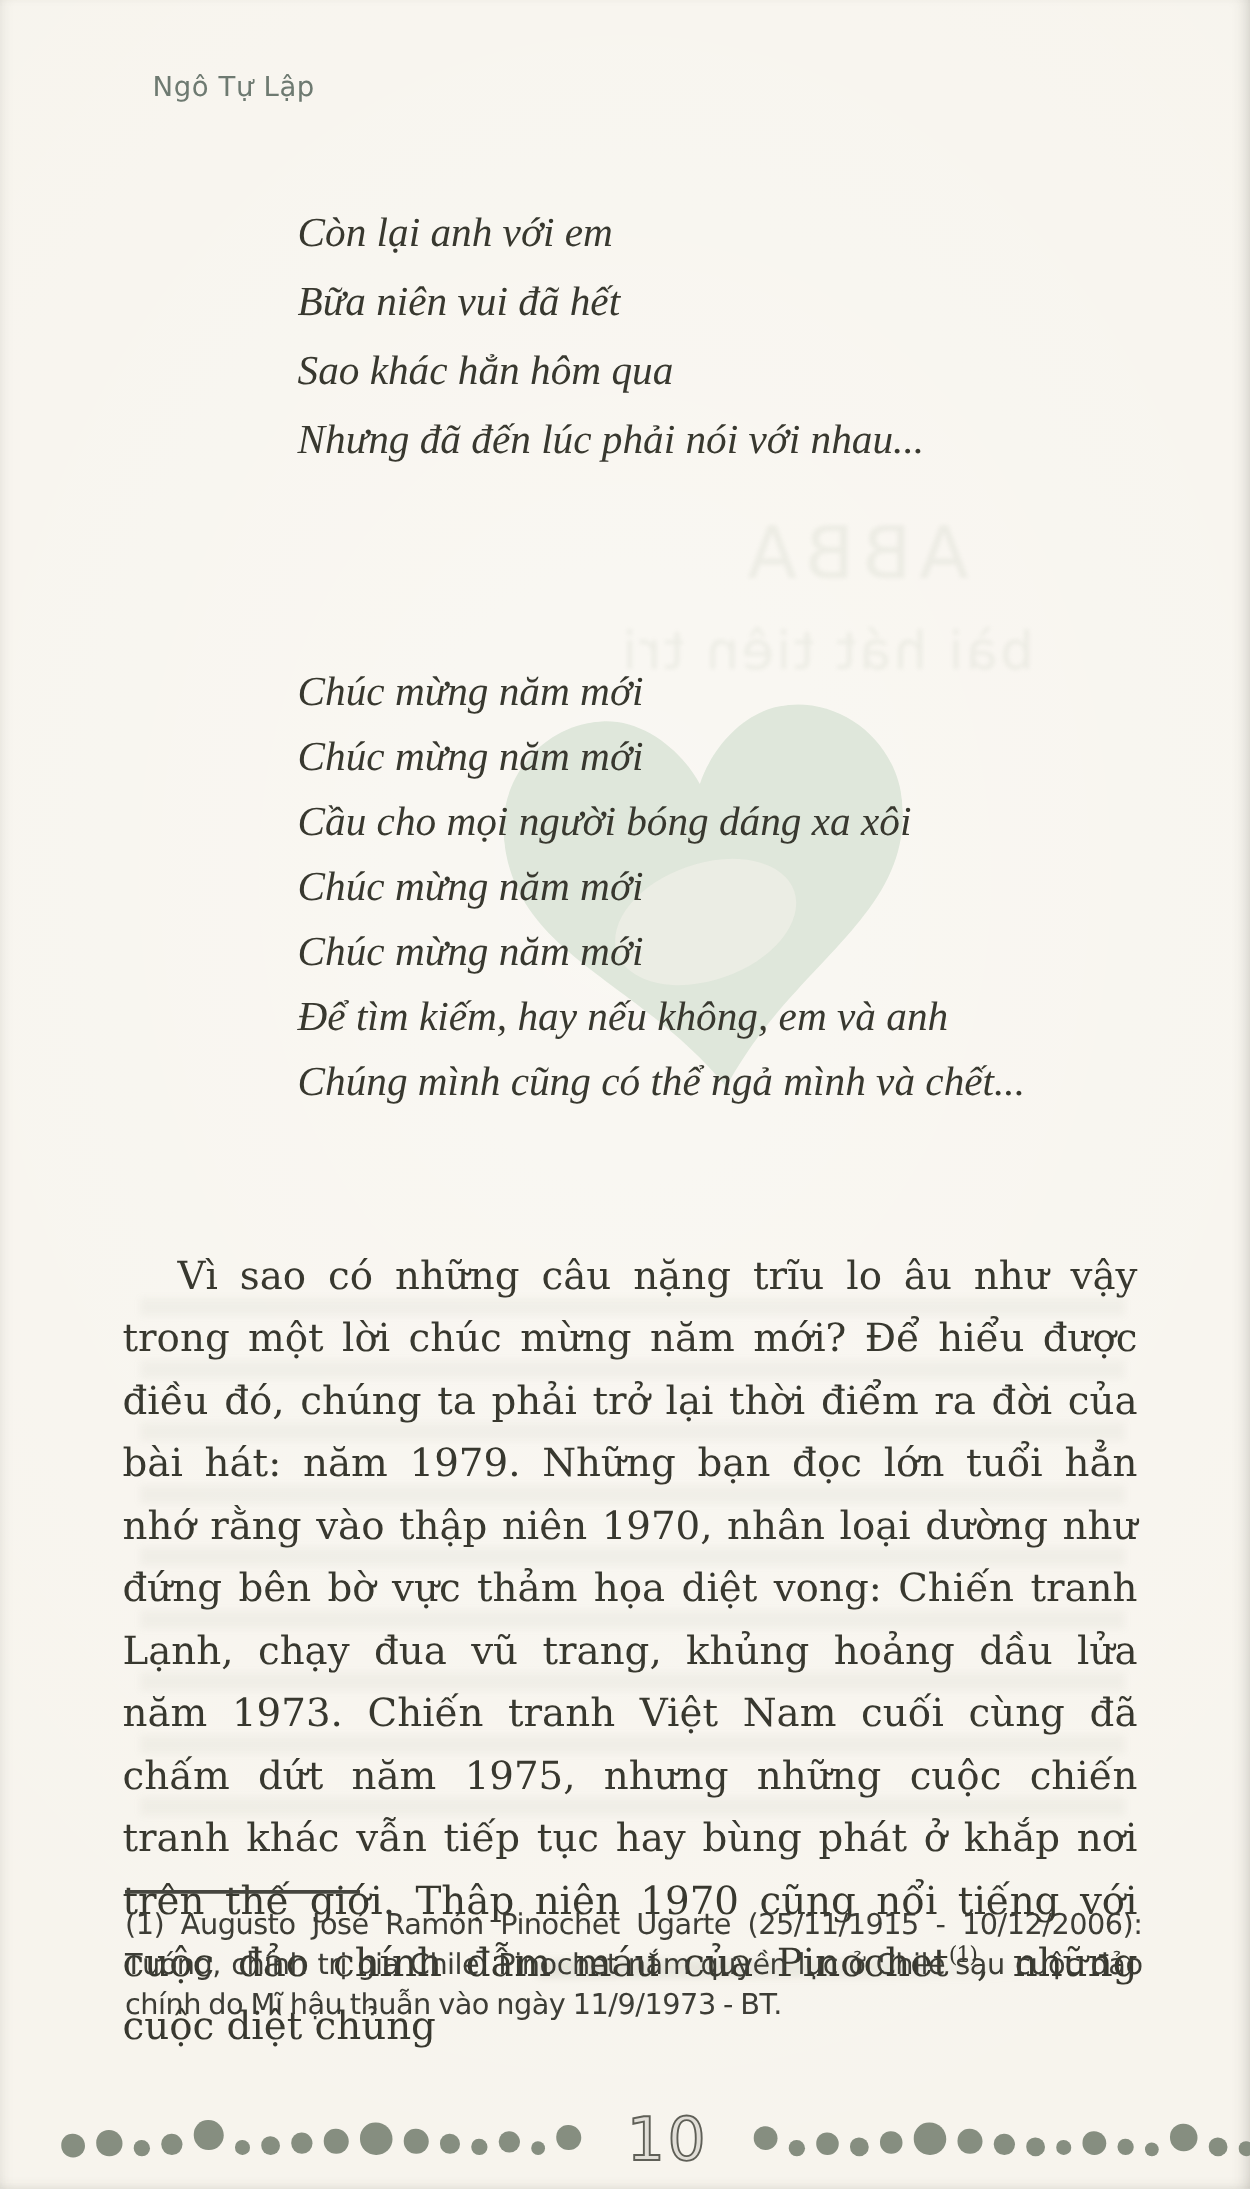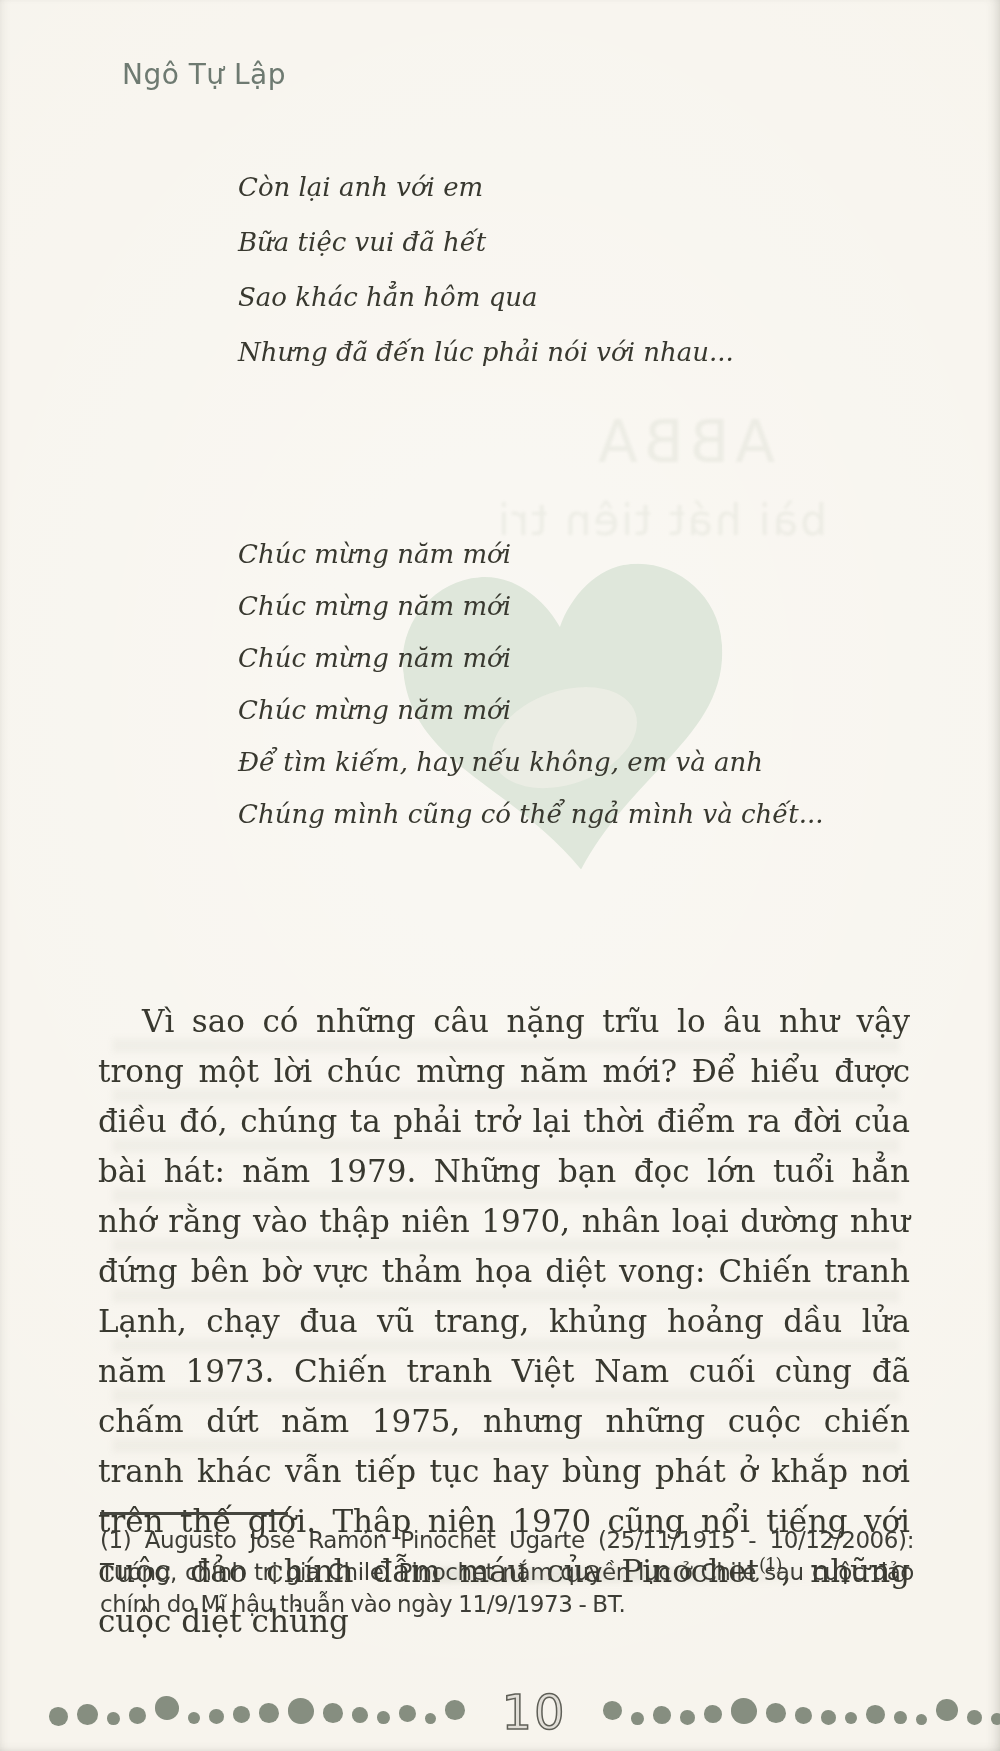--- a/index.html
+++ b/index.html
@@ -14,21 +14,21 @@
       radial-gradient(ellipse 120% 90% at 50% 40%, rgba(255,255,255,.35), rgba(255,255,255,0) 70%),
       var(--paper);
     box-shadow:inset -10px 0 14px -10px rgba(60,60,50,.28), inset 8px 0 12px -9px rgba(60,60,50,.14),
                inset 0 -8px 12px -9px rgba(60,60,50,.12);
   }
 
   
   .running-header{
     position:absolute;left:122px;top:58px;z-index:3;
     font-family:"DejaVu Sans","Liberation Sans",sans-serif;
-    font-size:28px;letter-spacing:.5px;color:var(--header_green);
+    font-size:22px;letter-spacing:.5px;color:var(--header_green);
   }
 
   
   .watermark{position:absolute;left:408px;top:570px;width:320px;height:300px;z-index:0;
     transform:rotate(-5deg);opacity:.95;}
 
   
   .ghost{
     position:absolute;z-index:0;transform:scaleX(-1);color:var(--ghost);
     opacity:.16;filter:blur(1.6px);font-family:"DejaVu Sans","Liberation Sans",sans-serif;
@@ -41,21 +41,21 @@
     filter:blur(3px);opacity:.55;
   }
   .ghost-bar{
     position:absolute;left:430px;top:1568px;width:400px;height:14px;z-index:0;
     background:linear-gradient(90deg, rgba(140,145,125,.18), rgba(140,145,125,.10) 70%, rgba(140,145,125,0));
     filter:blur(3px);
   }
 
   
   .poem-stanza{position:absolute;left:238px;z-index:2;font-style:italic;
-    font-size:26px;color:var(--ink);}
+    font-size:33px;color:var(--ink);font-family:Liberation Serif, serif;}
   .stanza-1{top:160px;line-height:55px;}
   .stanza-2{top:528px;line-height:52px;}
   .poem-line{white-space:nowrap;}
 
   
   .prose{
     position:absolute;left:98px;top:996px;width:812px;z-index:2;margin:0;
     font-size:31px;line-height:50px;color:var(--ink);
     text-align:justify;text-indent:44px;
   }
@@ -93,28 +93,29 @@
   </svg>
   <div class="ghost ghost-1">ABBA</div>
   <div class="ghost ghost-2">bài hát tiên tri</div>
   <div class="ghost-stripes"></div>
   <div class="ghost-bar"></div>
 
   <div class="running-header">Ngô Tự Lập</div>
 
   <div class="poem-stanza stanza-1">
     <div class="poem-line">Còn lại anh với em</div>
-    <div class="poem-line">Bữa tiệc vui đã hết</div>
+    <div class="poem-line">Bữa niên vui đã hết</div>
     <div class="poem-line">Sao khác hẳn hôm qua</div>
     <div class="poem-line">Nhưng đã đến lúc phải nói với nhau...</div>
   </div>
 
   <div class="poem-stanza stanza-2">
     <div class="poem-line">Chúc mừng năm mới</div>
     <div class="poem-line">Chúc mừng năm mới</div>
+    <div class="poem-line">Cầu cho mọi người bóng dáng xa xôi</div>
     <div class="poem-line">Chúc mừng năm mới</div>
     <div class="poem-line">Chúc mừng năm mới</div>
     <div class="poem-line">Để tìm kiếm, hay nếu không, em và anh</div>
     <div class="poem-line">Chúng mình cũng có thể ngả mình và chết...</div>
   </div>
 
   <p class="prose"><span>Vì sao có những câu nặng trĩu lo âu như vậy trong một lời chúc mừng năm mới? Để hiểu được điều đó, chúng ta phải trở lại thời điểm ra đời của bài hát: năm 1979. Những bạn đọc lớn tuổi hẳn nhớ rằng vào thập niên 1970, nhân loại dường như đứng bên bờ vực thảm họa diệt vong: Chiến tranh Lạnh, chạy đua vũ trang, khủng hoảng dầu lửa năm 1973. Chiến tranh Việt Nam cuối cùng đã chấm dứt năm 1975, nhưng những cuộc chiến tranh khác vẫn tiếp tục hay bùng phát ở khắp nơi trên thế giới. Thập niên 1970 cũng nổi tiếng với cuộc đảo chính đẫm máu của Pinochet</span><sup>(1)</sup><span>, những cuộc diệt chủng</span></p>
 
   <div class="footnote-rule"></div>
   <p class="footnote">(1) Augusto José Ramón Pinochet Ugarte (25/11/1915 - 10/12/2006): Tướng, chính trị gia Chile. Pinochet nắm quyền lực ở Chile sau cuộc đảo chính do Mĩ hậu thuẫn vào ngày 11/9/1973 - BT.</p>

